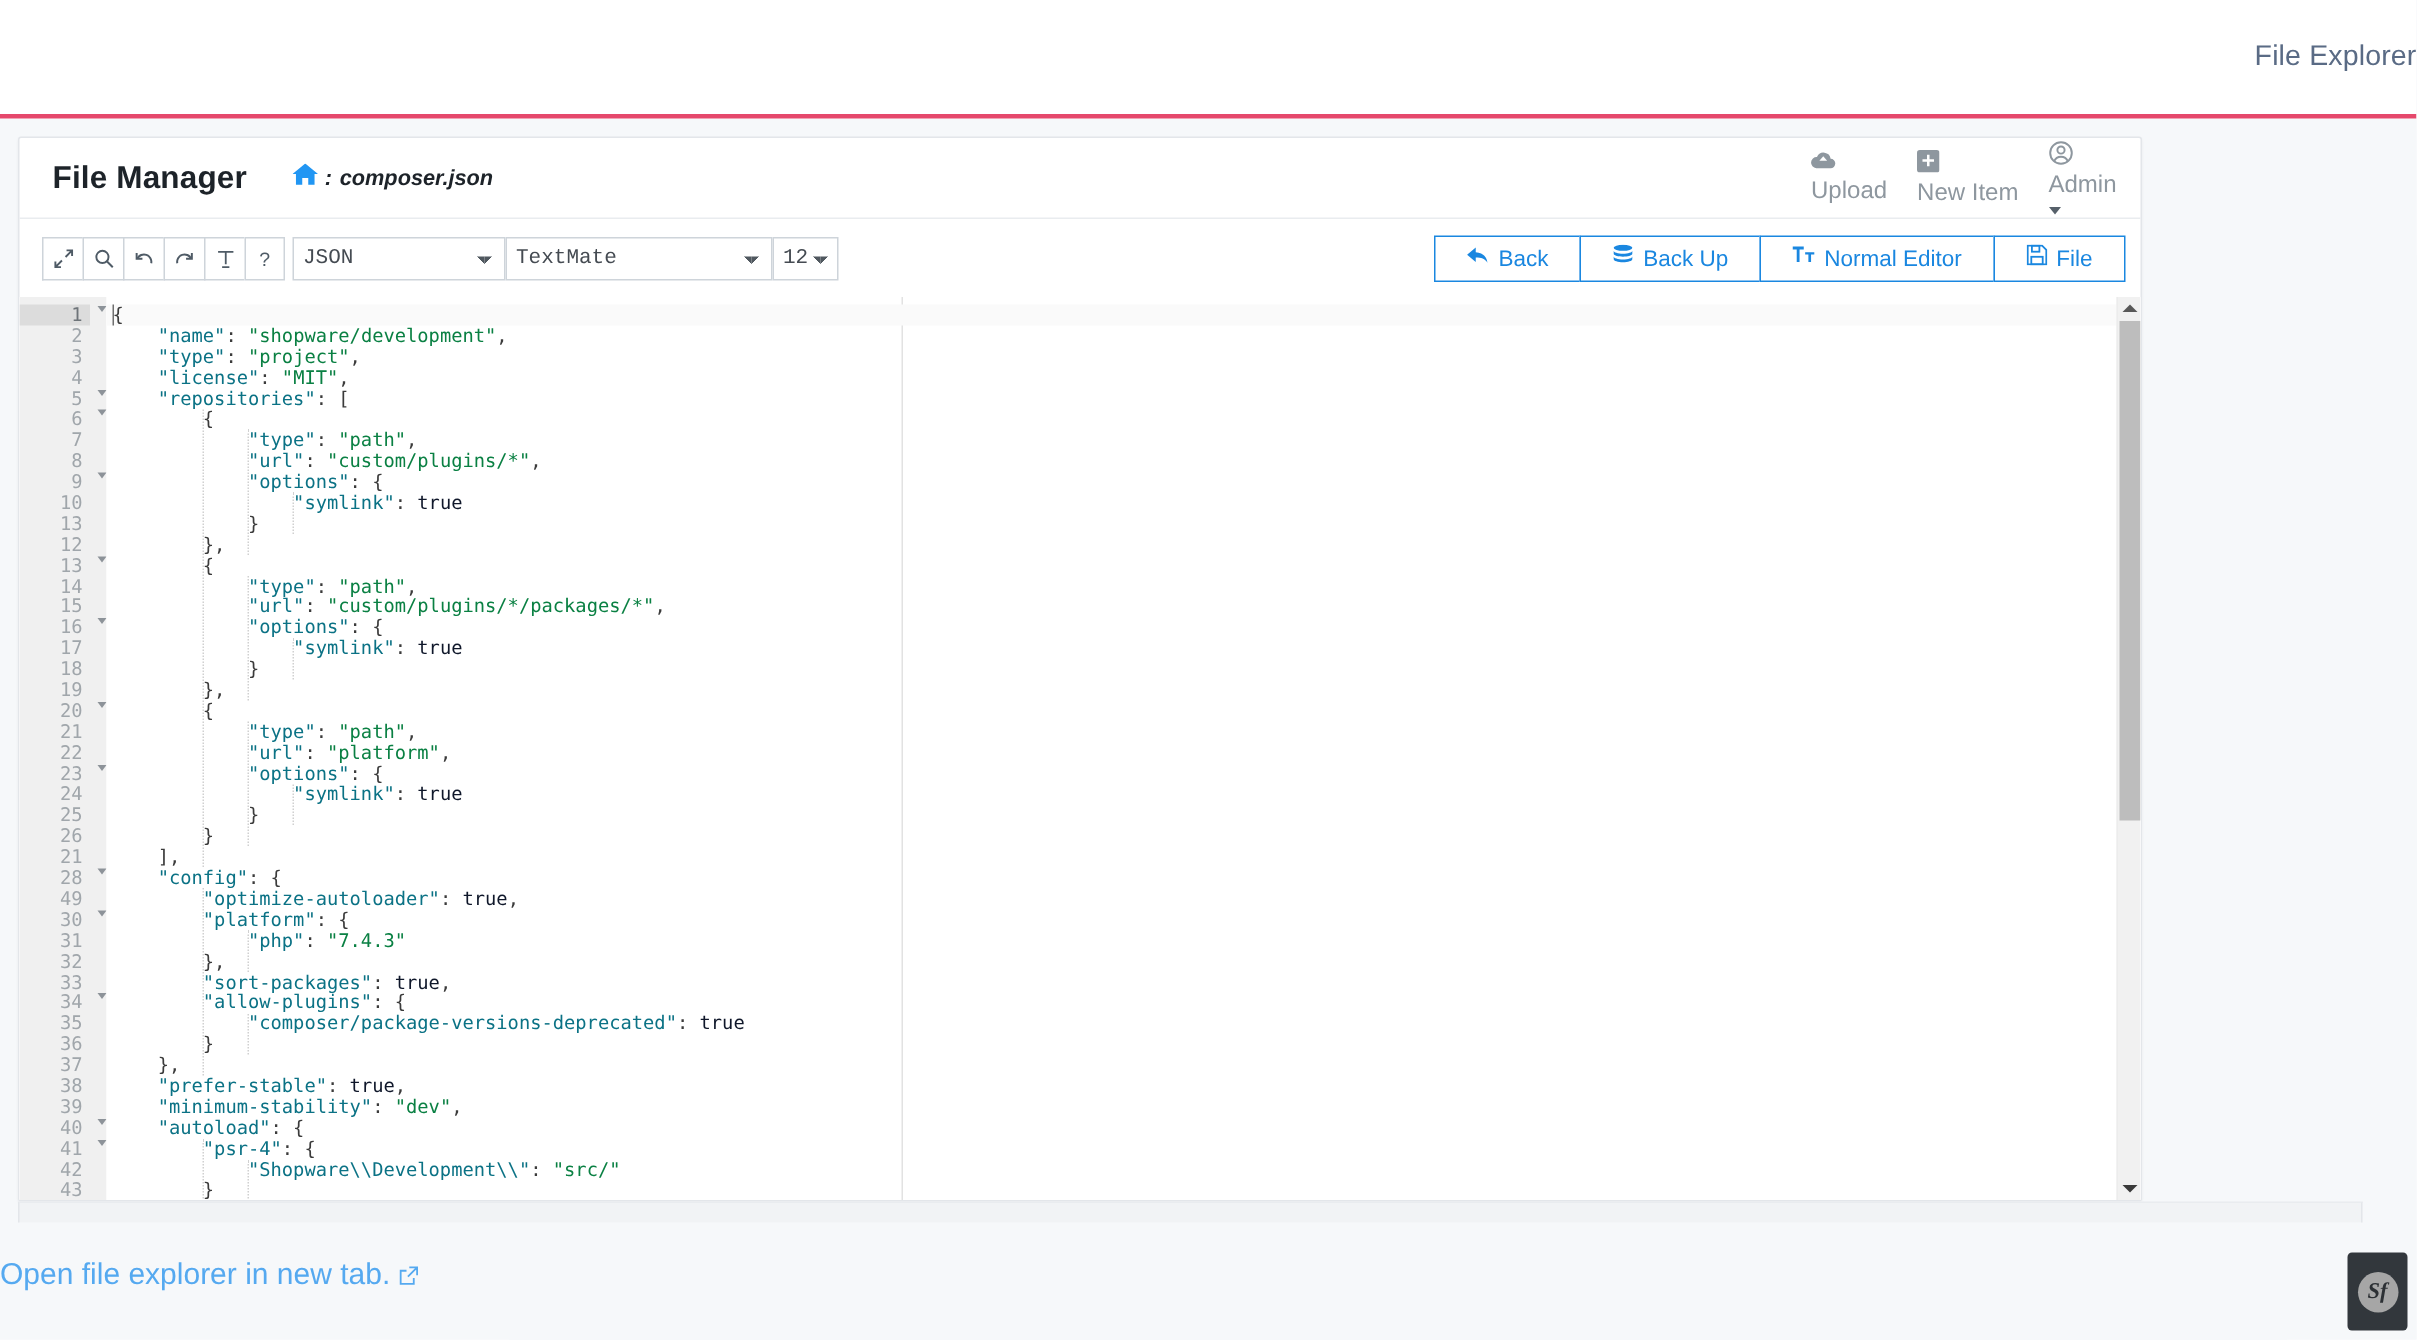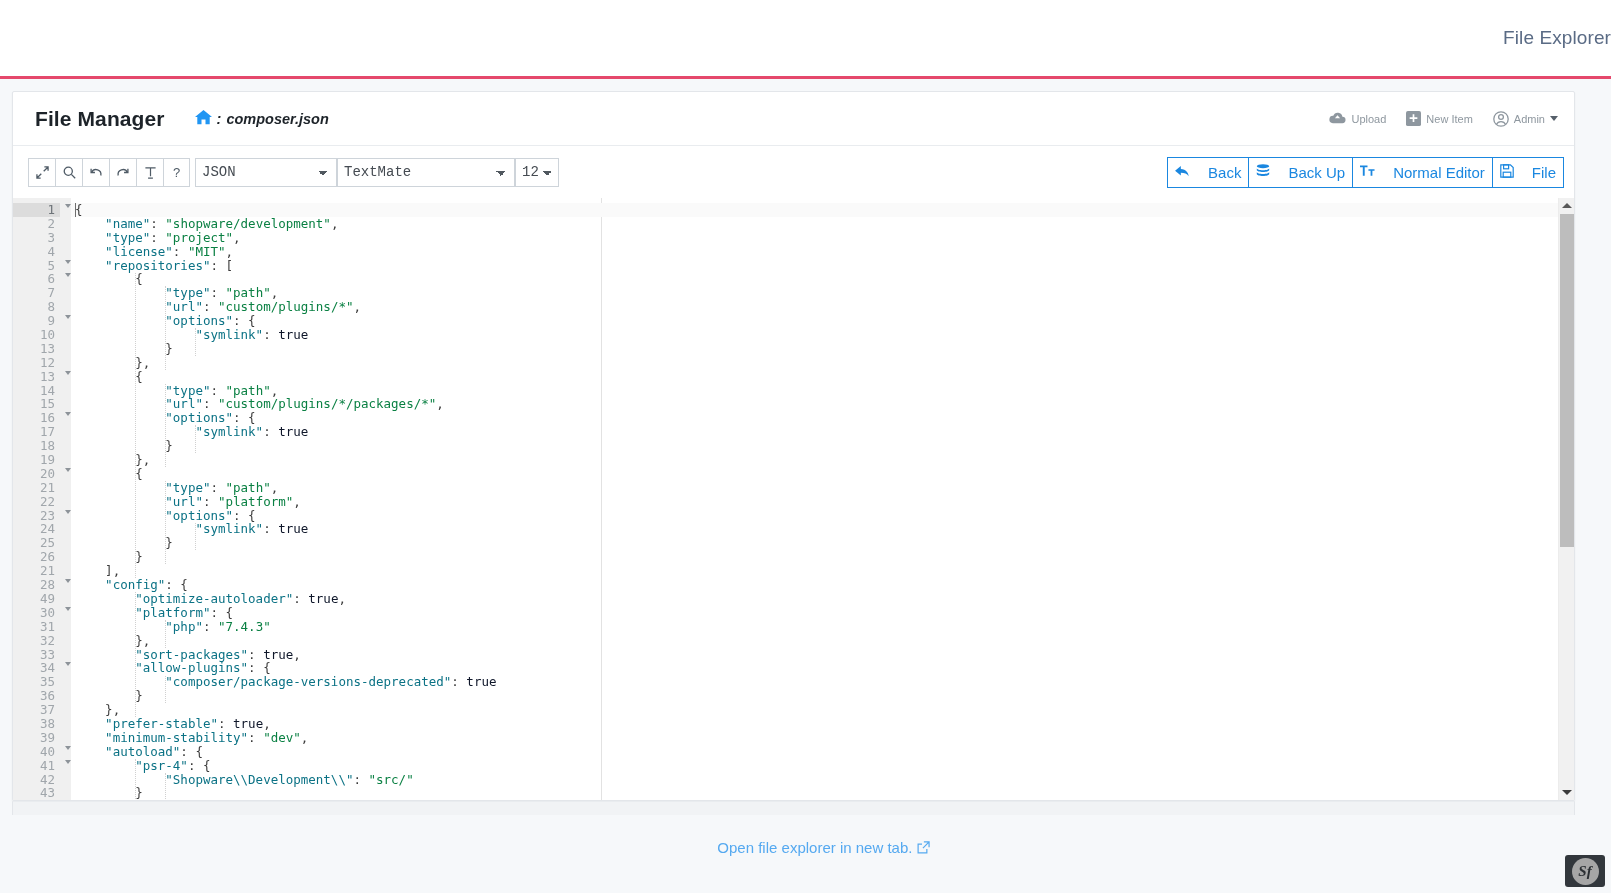--- a/index.html
+++ b/index.html
@@ -31,21 +31,21 @@
 
   
   .page {
     padding: 12px 12px 0 12px;
   }
   .card {
     background: #ffffff;
     border: 1px solid #e3e6ea;
     border-radius: 2px;
     box-shadow: 0 1px 2px rgba(0,0,0,.06);
-    width: 1563px;
+    width: 1416px;
     height: 710px;
     display: flex;
     flex-direction: column;
   }
 
   
   .card-head {
     height: 54px;
     display: flex;
     align-items: center;
@@ -103,26 +103,27 @@
     background: #fff;
     display: flex; align-items: center; justify-content: center;
   }
   .caret-dn {
     width: 0; height: 0;
     border-left: 4px solid transparent;
     border-right: 4px solid transparent;
     border-top: 5px solid #56606a;
   }
   .head-act {
-    display: flex; align-items: center; gap: 5px;
+    display: flex; gap: 5px;
     color: #8e979f;
-    font-size: 11px;
+    font-size: 16px;
     margin-left: 20px;
     cursor: pointer;
     white-space: nowrap;
+    flex-direction: column;
   }
   .head-act svg { display: block; }
 
   
   .ed-toolbar {
     height: 52px;
     display: flex;
     align-items: center;
     padding: 0 10px 0 15px;
     flex: 0 0 52px;
@@ -161,22 +162,22 @@
   .sel-theme { width: 178px; }
   .sel-size { width: 44px; background-position: calc(100% - 11px) 12px, calc(100% - 6px) 12px; }
 
   .tb-right { margin-left: auto; display: flex; }
   .bbtn {
     height: 31px;
     border: 1px solid #1a87e0;
     background: #fff;
     color: #1a87e0;
     font-size: 15px;
-    display: flex; align-items: center; gap: 18px;
-    padding: 0 7px;
+    display: flex; align-items: center; gap: 6px;
+    padding: 0 21px;
     cursor: pointer;
     margin-left: -1px;
     font-family: "Liberation Sans", sans-serif;
     white-space: nowrap;
   }
   .bbtn:first-child { margin-left: 0; }
 
   
   .editor-wrap {
     flex: 1 1 auto;
@@ -296,35 +297,34 @@
   .footer-strip {
     height: 14px;
     background: #f1f3f5;
     border-top: 1px solid #e9ecef;
     border-left: 1px solid #e3e6ea;
     border-right: 1px solid #e3e6ea;
     width: 1563px;
     margin-left: 12px;
   }
   .footer {
-    text-align: center;
+    text-align: left;
     padding-top: 24px;
-    font-size: 15px;
-    padding-left: 36px;
+    font-size: 20px;
   }
   .footer a {
     color: #55a9f0;
     text-decoration: none;
     cursor: pointer;
   }
 
   .sf-badge {
     position: absolute;
     right: 6px; bottom: 6px;
-    width: 40px; height: 32px;
+    width: 40px; height: 52px;
     background: #32373c;
     border-radius: 3px;
     display: flex; align-items: center; justify-content: center;
   }
   .sf-circle {
     width: 27px; height: 27px;
     border-radius: 50%;
     background: #a6a6a6;
     display: flex; align-items: center; justify-content: center;
     color: #2c3034;

